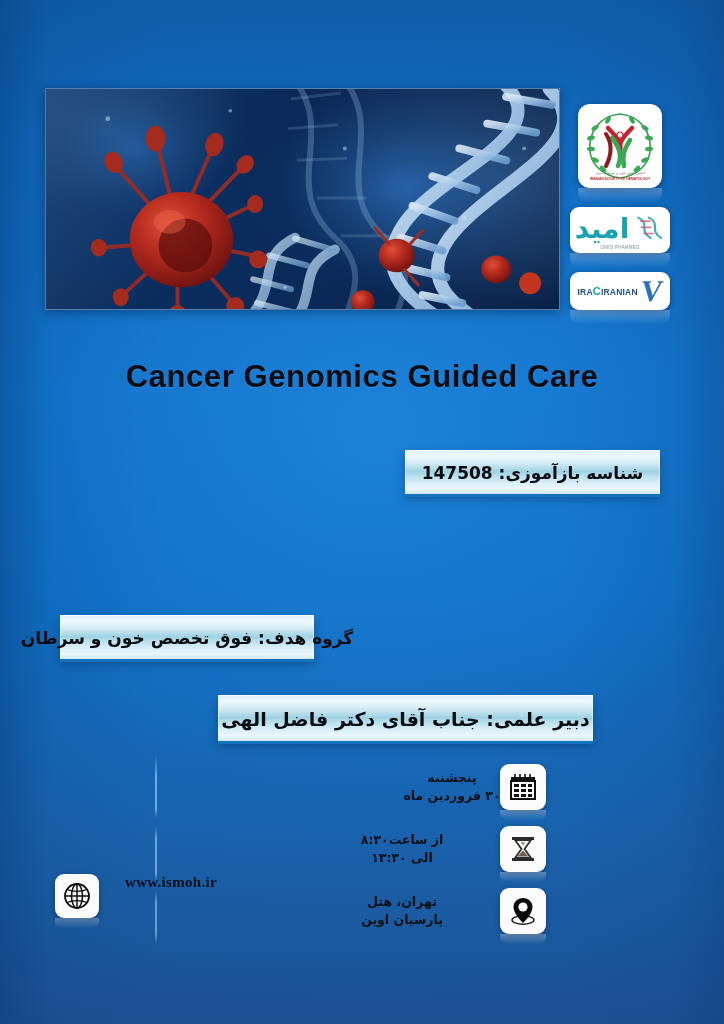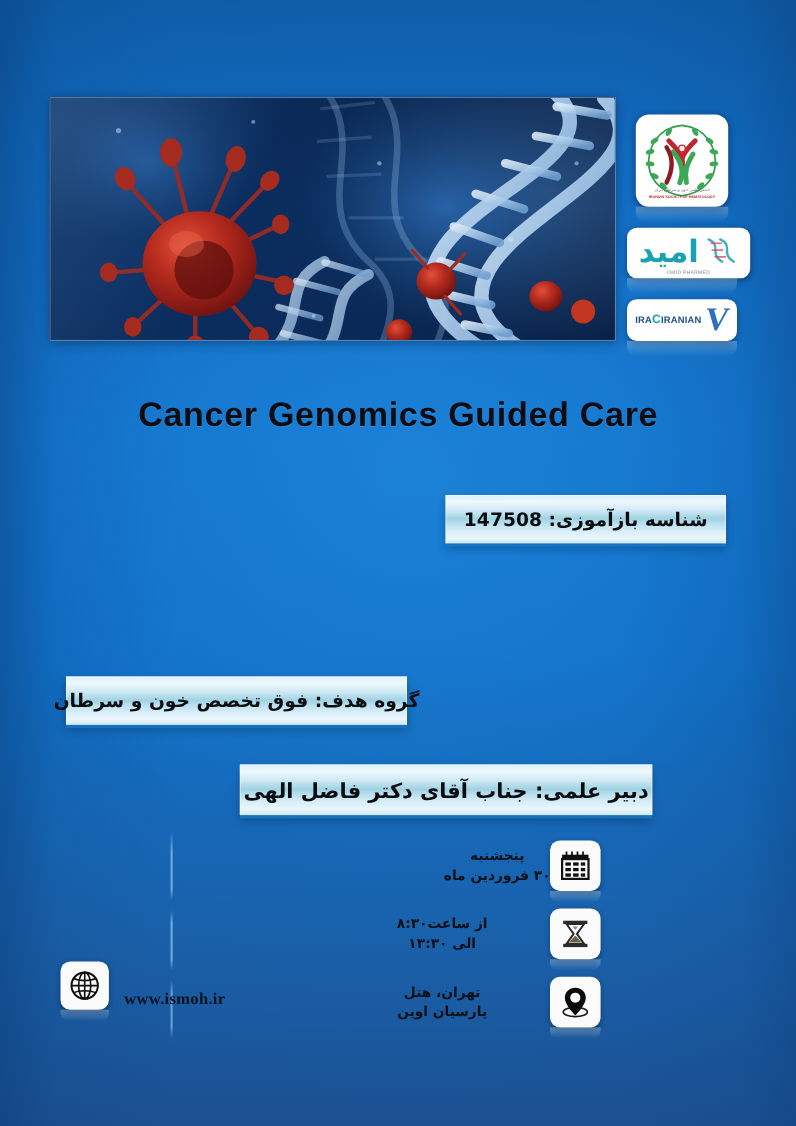--- a/index.html
+++ b/index.html
@@ -51,21 +51,21 @@
   
   .logo{
     position:absolute;
     background:#ffffff;
     border-radius:9px;
     box-shadow:0 2px 6px rgba(0,20,50,0.45);
     display:flex; align-items:center; justify-content:center;
     overflow:hidden;
   }
   .logo-society{ left:578px; top:104px; width:84px; height:84px; border-radius:12px; }
-  .logo-omid{    left:570px; top:207px; width:112px; height:46px; }
+  .logo-omid{    left:570px; top:207px; width:100px; height:46px; }
   .logo-vira{    left:570px; top:272px; width:100px; height:38px; }
 
   .logo-reflection{
     position:absolute;
     left:0; width:100%;
     height:14px;
     background:linear-gradient(180deg, rgba(255,255,255,0.26), rgba(255,255,255,0));
     border-radius:0 0 9px 9px;
   }
   .logo-society + .logo-reflection{ left:578px; top:188px; width:84px; }
@@ -149,21 +149,21 @@
     border-right:1px solid rgba(255,255,255,0.45);
     box-shadow:
       0 3px 0 0 rgba(22,120,195,0.85),
       0 5px 8px rgba(0,25,60,0.35);
     white-space:nowrap;
   }
   .plaque .txt{ padding:0 14px; }
 
   .plaque-id      { left:405px; top:450px;  width:255px; height:44px; font-size:17px; }
   .plaque-mode    { left:405px; top:518px;  width:255px; height:42px; font-size:17px; }
-  .plaque-target  { left:60px;  top:615px;  width:310px; height:44px; font-size:17px; }
+  .plaque-target  { left:60px;  top:615px;  width:254px; height:44px; font-size:17px; }
   .plaque-chair   { left:218px; top:695px;  width:375px; height:46px; font-size:19px; }
 
   
   .details{
     position:absolute;
     left:330px; top:758px;
     width:230px; height:186px;
   }
   .detail-row{
     position:absolute;
@@ -222,21 +222,21 @@
     border-radius:0 0 7px 7px;
   }
   .tile-date { top:6px; }   .refl-date { top:52px; }
   .tile-time { top:68px; }  .refl-time { top:114px; }
   .tile-place{ top:130px; } .refl-place{ top:176px; }
 
   
   .web{
     position:absolute;
     left:55px; top:874px;
-    display:flex; align-items:flex-end; gap:14px;
+    display:flex; align-items:flex-start; gap:26px;
     direction:ltr;
   }
   .web-tile{
     width:44px; height:44px;
     background:#fbfbfb; border-radius:9px;
     display:flex; align-items:center; justify-content:center;
     box-shadow:0 2px 5px rgba(0,20,50,0.4);
   }
   .web-refl{
     position:absolute; left:55px; top:918px;

